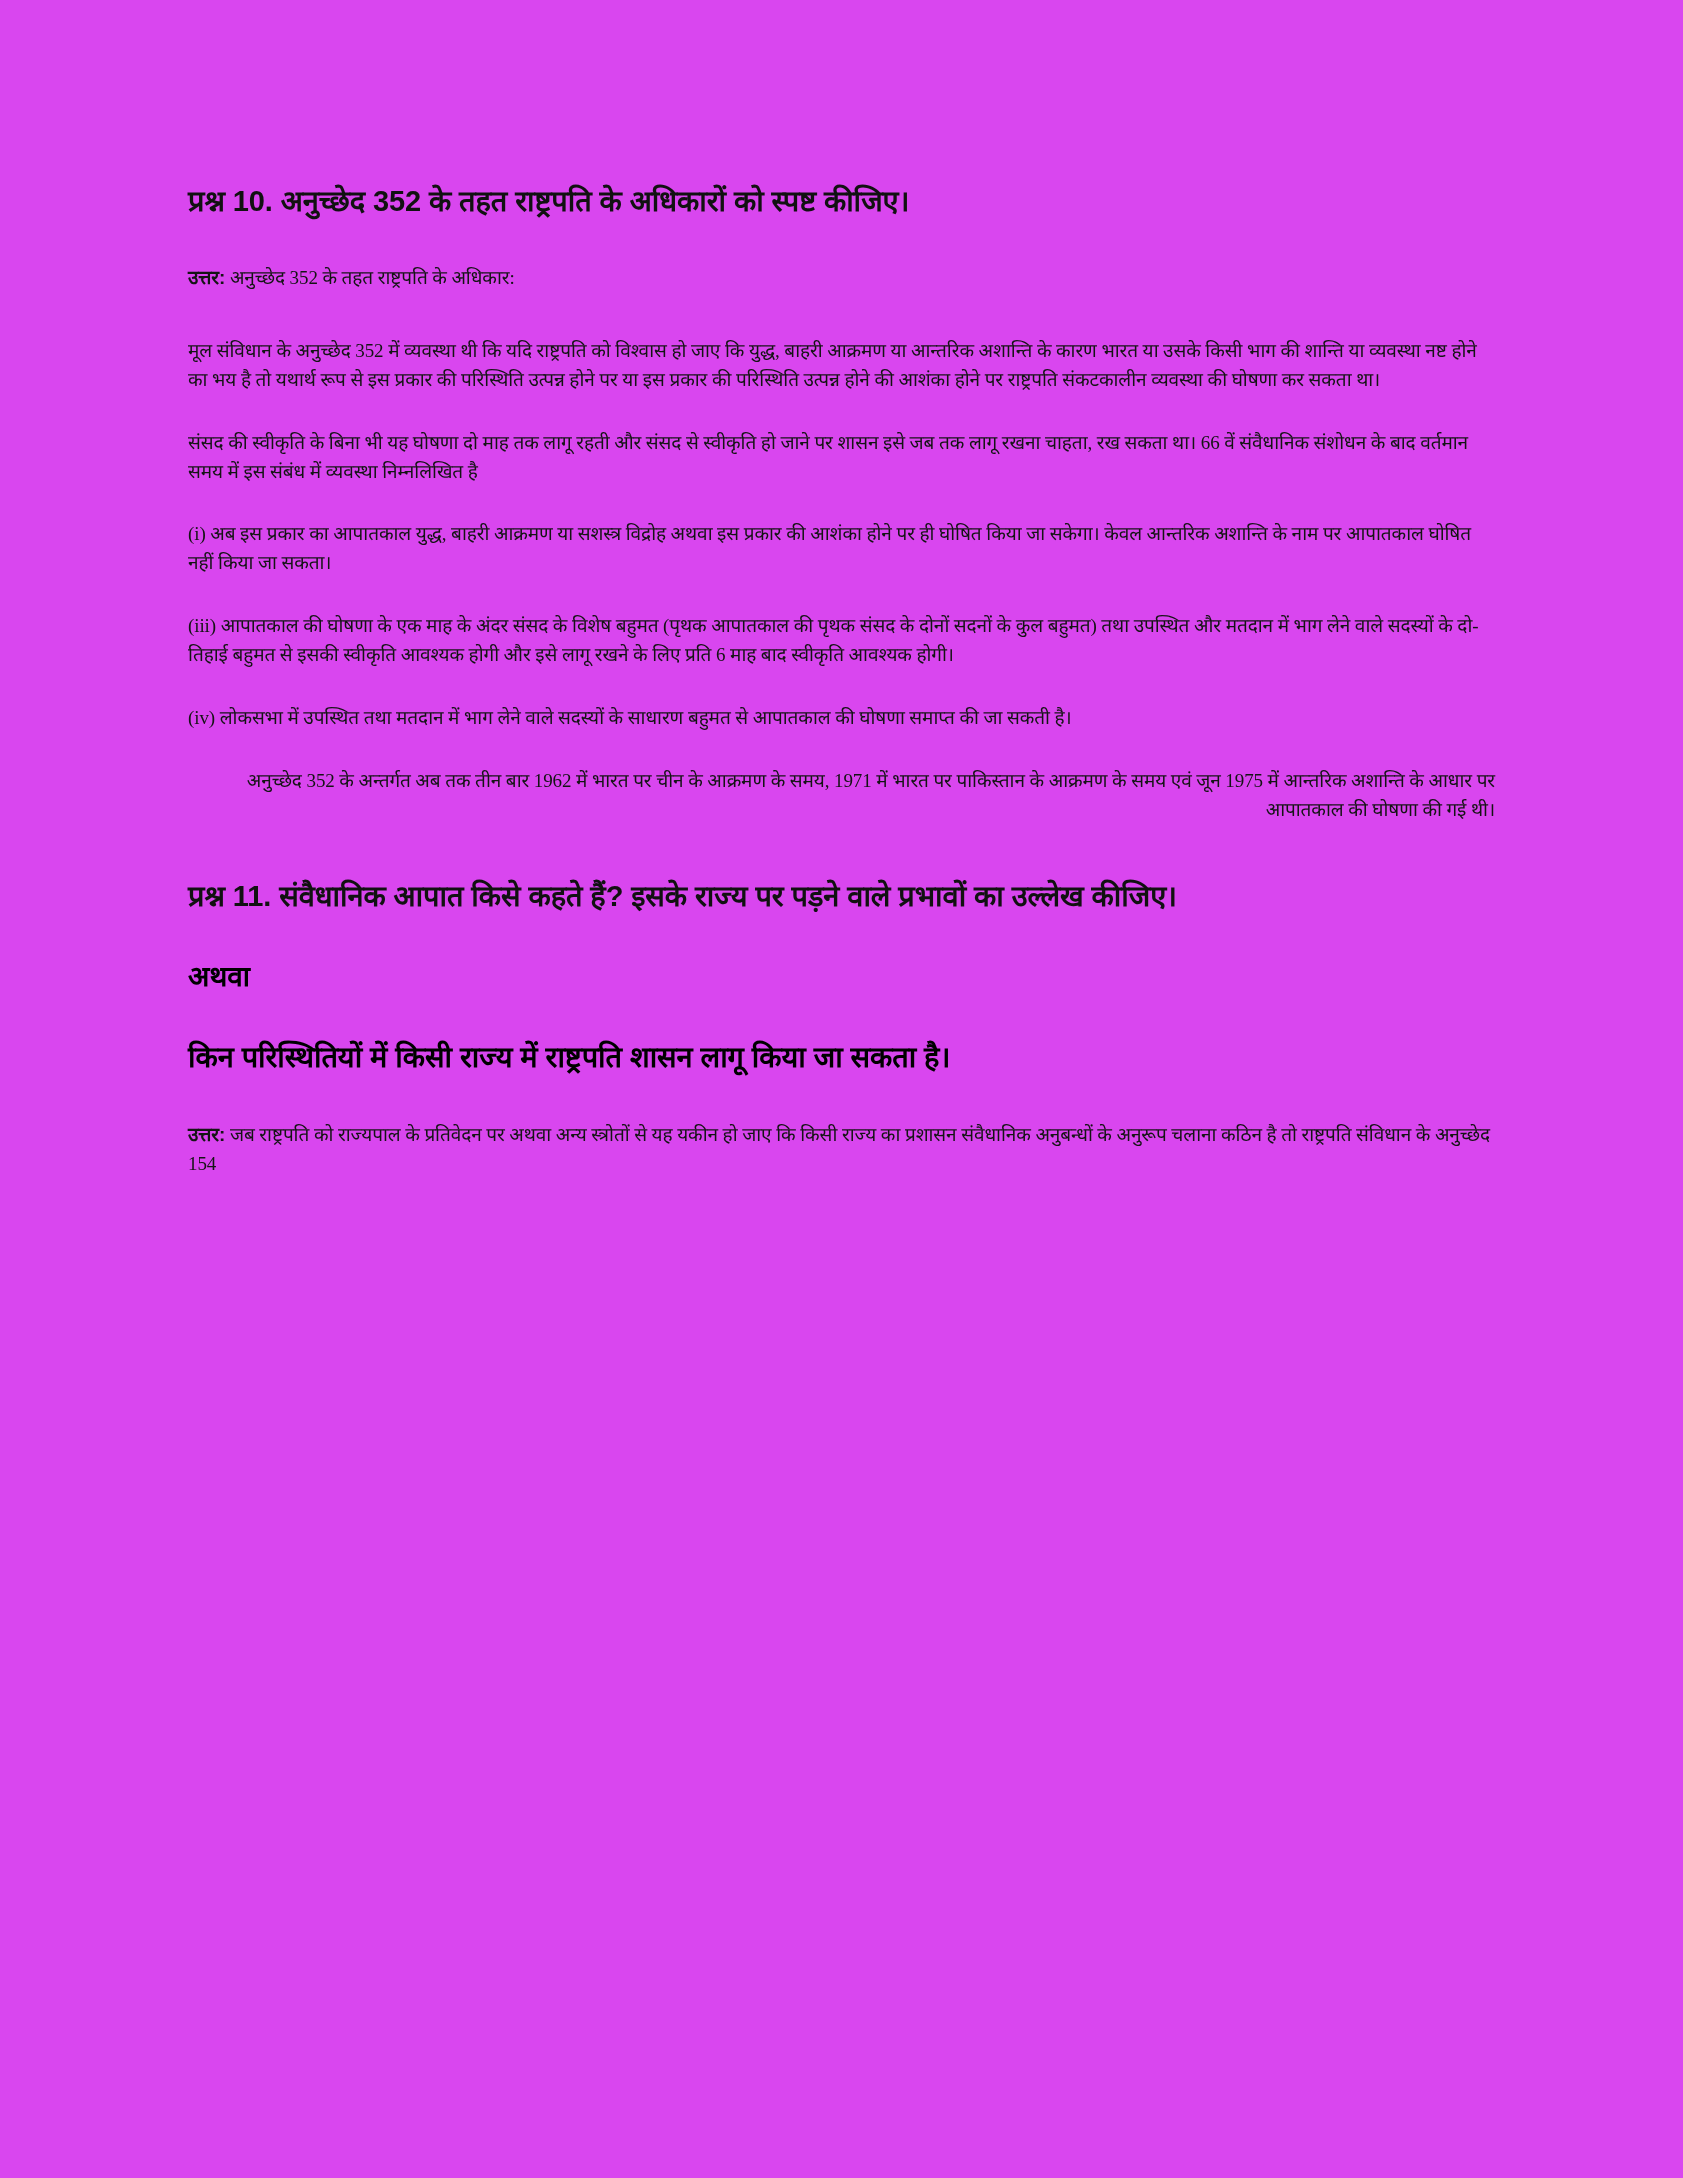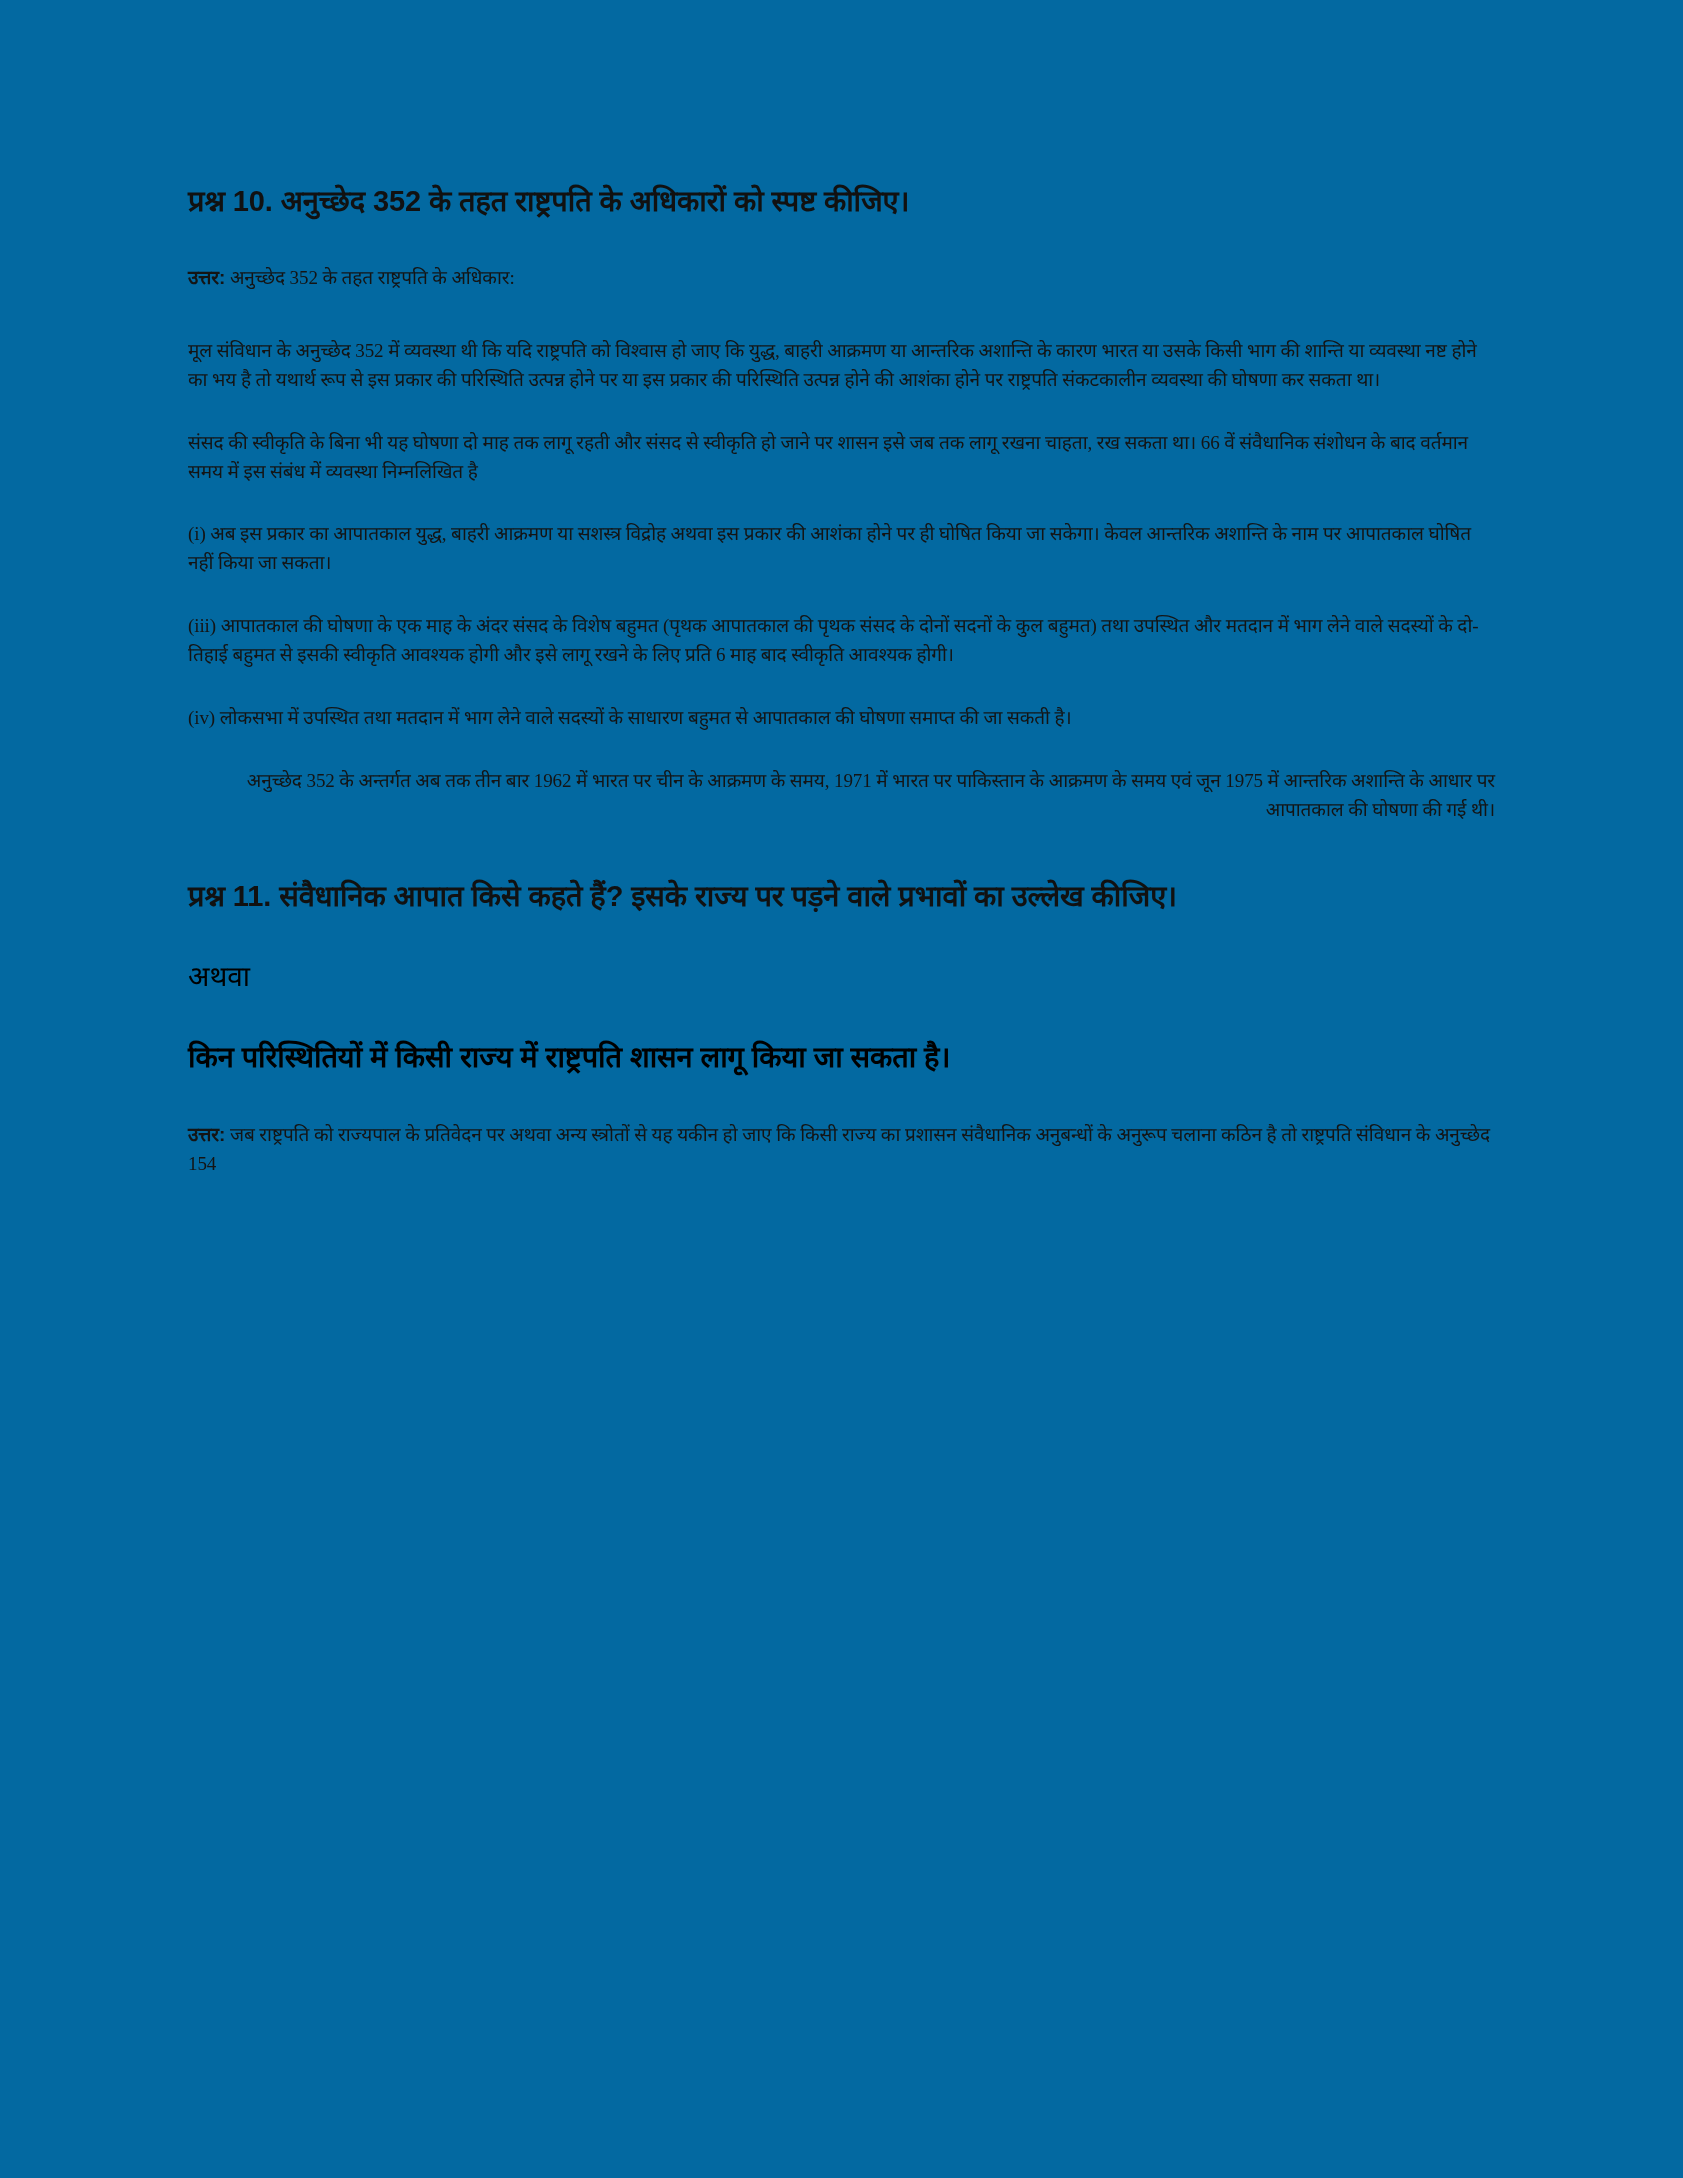--- a/index.html
+++ b/index.html
@@ -15,21 +15,21 @@
     color: #000000;
     position: relative;
     overflow: hidden;
   }
   .page {
     position: absolute;
     left: 0;
     top: 0;
     width: 1683px;
     height: 2178px;
-    background: #0369a1;
+    background: #d946ef;
     box-sizing: border-box;
     padding: 183px 193px 59px 188px;
   }
   .content {
     width: 1307px;
   }
   .q-heading {
     font-family: "Liberation Sans", "DejaVu Sans", sans-serif;
     font-weight: bold;
     font-size: 29px;
@@ -54,21 +54,21 @@
   .lead-label {
     font-family: "Liberation Sans", "DejaVu Sans", sans-serif;
     font-weight: bold;
   }
   .para.tight {
     margin-bottom: 34px;
     text-align: right;
   }
   .or-word {
     font-family: "Liberation Sans", "DejaVu Sans", sans-serif;
-    font-weight: normal;
+    font-weight: bold;
     font-size: 28px;
     line-height: 1.3;
     margin: 0 0 44px 0;
   }
   .alt-question {
     font-family: "Liberation Sans", "DejaVu Sans", sans-serif;
     font-weight: bold;
     font-size: 29px;
     line-height: 1.3;
     margin: 12px 0 44px 0;

